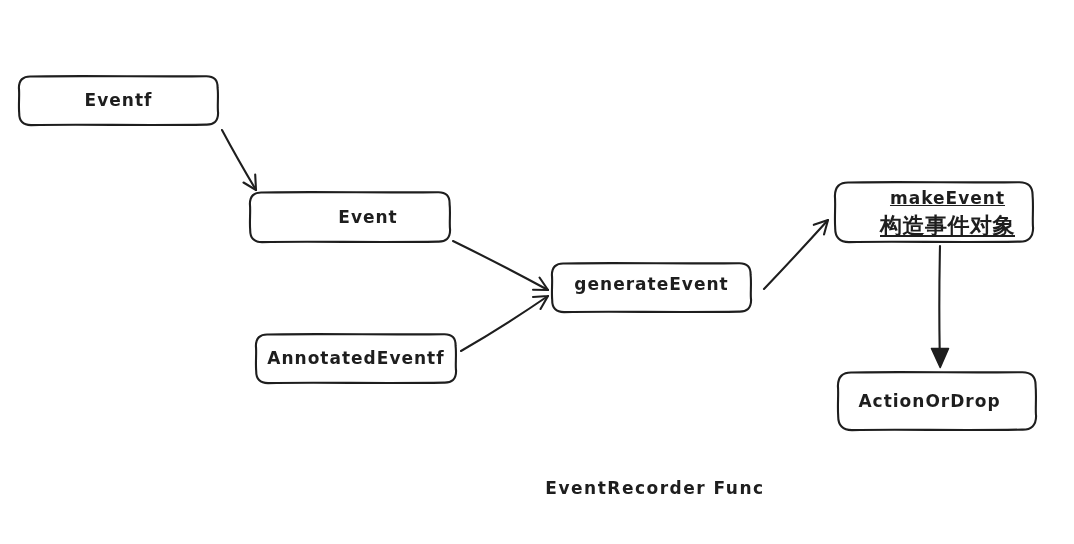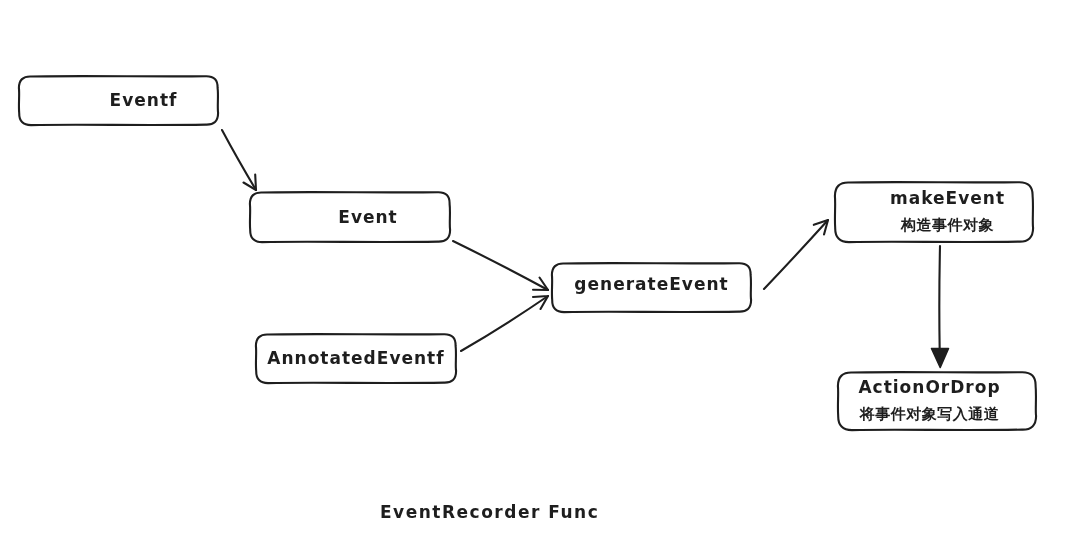--- a/index.html
+++ b/index.html
@@ -44,40 +44,40 @@
     align-items: center;
     justify-content: center;
     text-align: center;
     font-size: 17px;
     font-weight: 600;
     letter-spacing: 1px;
     line-height: 27px;
     white-space: nowrap;
   }
   .node-label .sub {
-    font-size: 15px;
+    font-size: 22px;
     letter-spacing: 0.5px;
   }
   .caption {
     position: absolute;
     left: 380px;
     top: 478px;
     width: 550px;
+    text-align: center;
     font-size: 17px;
     font-weight: 600;
     letter-spacing: 1.5px;
     white-space: nowrap;
-    margin-top: 24px;
   }
   
-  .pos-eventf          { left: 19px;  top: 76px;  width: 199px; height: 49px; padding-left: 25px; }
+  .pos-eventf          { left: 19px;  top: 76px;  width: 199px; height: 49px; }
   .pos-event           { left: 250px; top: 192px; width: 236px; height: 50px; }
   .pos-generate-event  { left: 552px; top: 263px; width: 199px; height: 42px; }
   .pos-annotated-eventf{ left: 256px; top: 334px; width: 200px; height: 49px; text-align: center; }
-  .pos-make-event      { left: 835px; top: 182px; width: 225px; height: 60px; }
+  .pos-make-event      { left: 835px; top: 182px; width: 225px; height: 60px; text-decoration: underline; }
   .pos-action-or-drop  { left: 838px; top: 372px; width: 183px; height: 58px; }
 </style>
 </head>
 <body>
 
 <div class="canvas">
 
   <svg class="diagram-svg" viewBox="0 0 1074 544" xmlns="http://www.w3.org/2000/svg">
 
     <path class="box" d="M 31 76.5 C 79 75.4 158 76.9 206 76.2 Q 218 76 217.6 88 C 218.6 96 217.2 106 218.1 113 Q 218 125 206 124.6 C 148 125.7 79 124.1 31 125.1 Q 19 125 19.2 113 C 18.4 105 19.7 94 18.9 88 Q 19 76 31 76.5 Z"></path>
@@ -129,18 +129,17 @@
     <span>AnnotatedEventf</span>
   </div>
 
   <div class="node-label pos-make-event">
     <span>makeEvent</span>
     <span class="sub">构造事件对象</span>
   </div>
 
   <div class="node-label pos-action-or-drop">
     <span>ActionOrDrop</span>
-    <span class="sub">将事件对象写入通道</span>
   </div>
 
   <div class="caption">EventRecorder Func</div>
 
 </div>
 
 </body></html>

